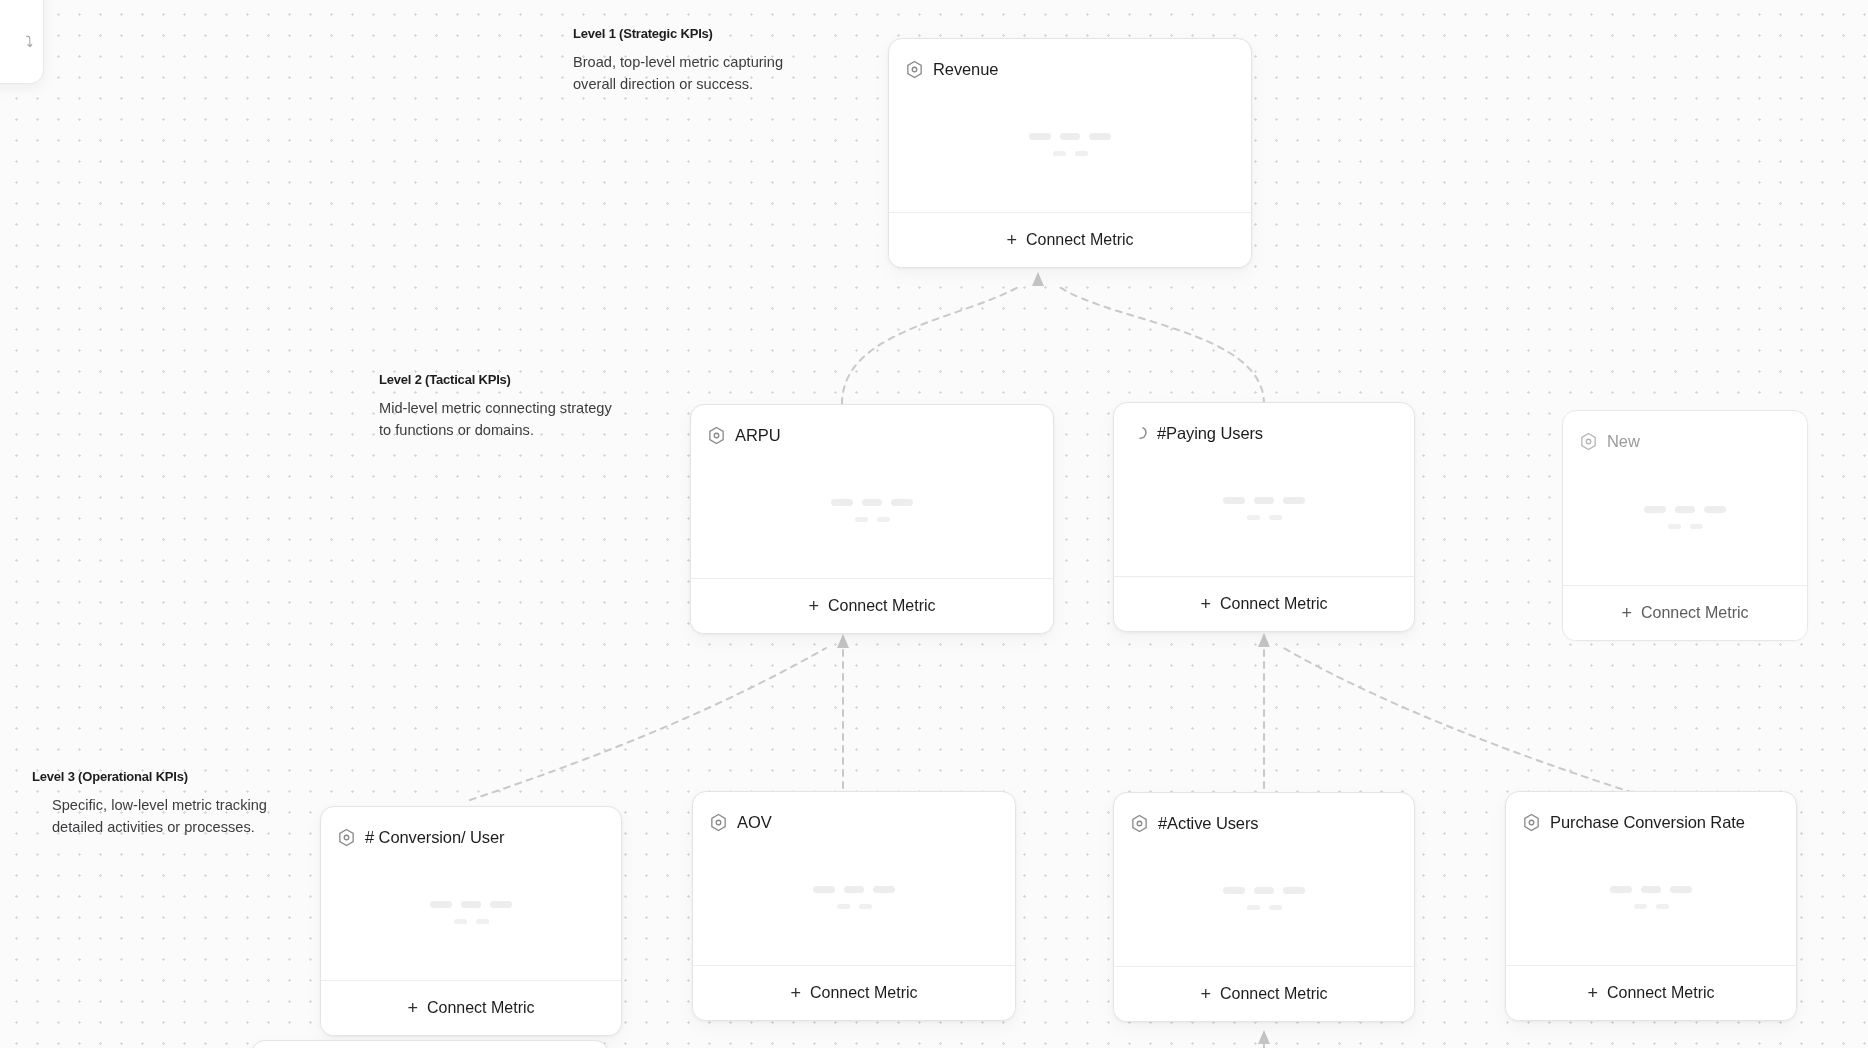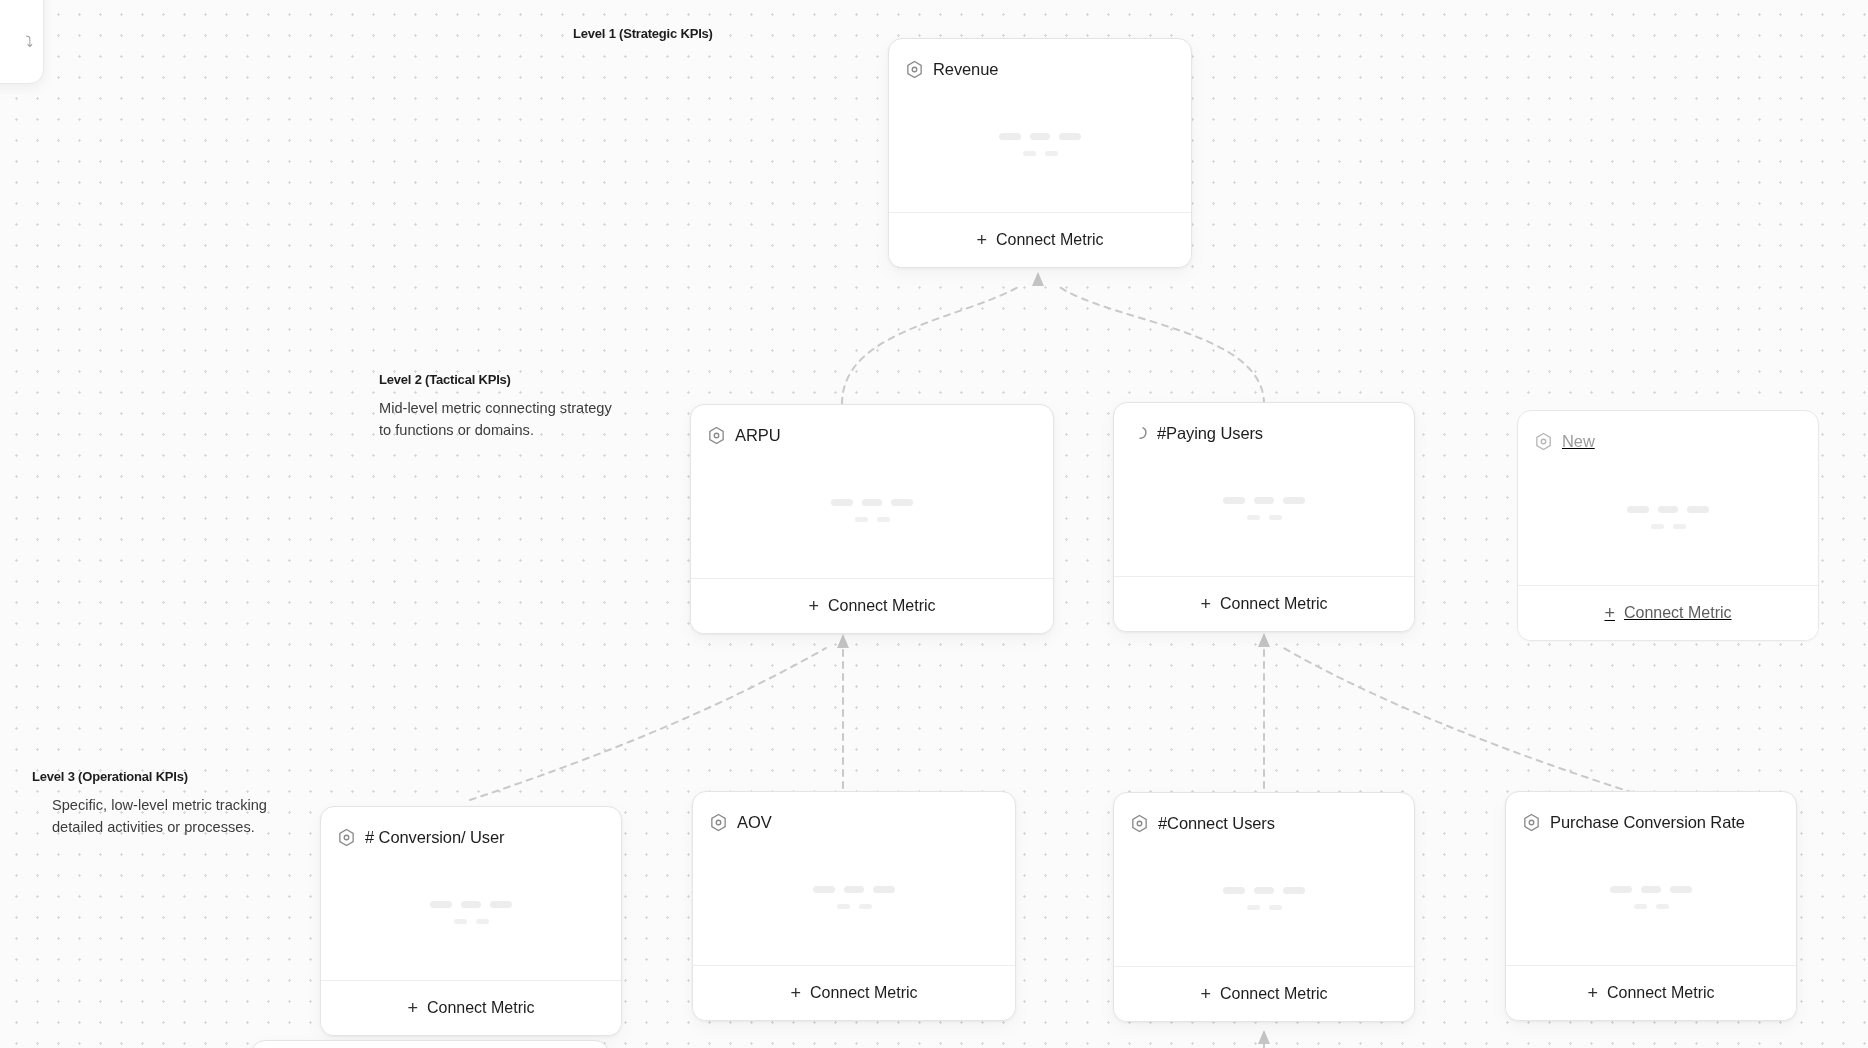--- a/index.html
+++ b/index.html
@@ -164,33 +164,34 @@
 
       <path d="M1038 272 L 1044 286 L 1032 286 Z"></path>
       <path d="M843 634 L 849 648 L 837 648 Z"></path>
       <path d="M1264 633 L 1270 647 L 1258 647 Z"></path>
       <path d="M1264 1030 L 1270 1044 L 1258 1044 Z"></path>
     </g>
   </svg>
 
   <div class="level-label" style="left:573px; top:26px;">
     <div class="title">Level 1 (Strategic KPIs)</div>
+    <div class="desc" style="max-width:245px;">Broad, top-level metric capturing overall direction or success.</div>
   </div>
 
   <div class="level-label" style="left:379px; top:372px;">
     <div class="title">Level 2 (Tactical KPIs)</div>
     <div class="desc" style="max-width:240px;">Mid-level metric connecting strategy to functions or domains.</div>
   </div>
 
   <div class="level-label" style="left:32px; top:769px;">
     <div class="title">Level 3 (Operational KPIs)</div>
     <div class="desc" style="max-width:250px;margin-left:20px;">Specific, low-level metric tracking detailed activities or processes.</div>
   </div>
 
-  <div class="card" style="left:888px; top:38px; width:304px; height:230px;">
+  <div class="card" style="left:888px; top:38px; width:364px; height:230px;">
     <div class="card-head">
       <span class="icon-hex">
         <svg width="19" height="19" viewBox="0 0 20 20" fill="none" stroke="#8a8a8a" stroke-width="1.4">
           <path d="M10 1.6 L17 5.6 L17 14.4 L10 18.4 L3 14.4 L3 5.6 Z"></path>
           <circle cx="10" cy="10" r="2.4"></circle>
         </svg>
       </span>
       <span class="card-title">Revenue</span>
     </div>
     <div class="card-body">
@@ -256,21 +257,21 @@
         <span class="skel s1"></span>
           <span class="skel s2"></span>
       </div>
     </div>
     <div class="card-footer">
       <span class="plus">+</span>
       <span class="lbl">Connect Metric</span>
     </div>
   </div>
 
-  <div class="card ghost" style="left:1517px; top:410px; width:302px; height:231px;text-decoration:underline;">
+  <div class="card ghost" style="left:1562px; top:410px; width:246px; height:231px;">
     <div class="card-head">
       <span class="icon-hex">
         <svg width="19" height="19" viewBox="0 0 20 20" fill="none" stroke="#b6b6b6" stroke-width="1.4">
           <path d="M10 1.6 L17 5.6 L17 14.4 L10 18.4 L3 14.4 L3 5.6 Z"></path>
           <circle cx="10" cy="10" r="2.4"></circle>
         </svg>
       </span>
       <span class="card-title">New</span>
     </div>
     <div class="card-body">
@@ -345,21 +346,21 @@
   </div>
 
   <div class="card" style="left:1113px; top:792px; width:302px; height:230px;">
     <div class="card-head">
       <span class="icon-hex">
         <svg width="19" height="19" viewBox="0 0 20 20" fill="none" stroke="#8a8a8a" stroke-width="1.4">
           <path d="M10 1.6 L17 5.6 L17 14.4 L10 18.4 L3 14.4 L3 5.6 Z"></path>
           <circle cx="10" cy="10" r="2.4"></circle>
         </svg>
       </span>
-      <span class="card-title">#Connect Users</span>
+      <span class="card-title">#Active Users</span>
     </div>
     <div class="card-body">
       <div class="skel-row">
         <span class="skel w1"></span>
           <span class="skel w2"></span>
           <span class="skel w3"></span>
       </div>
       <div class="skel-row small">
         <span class="skel s1"></span>
           <span class="skel s2"></span>

